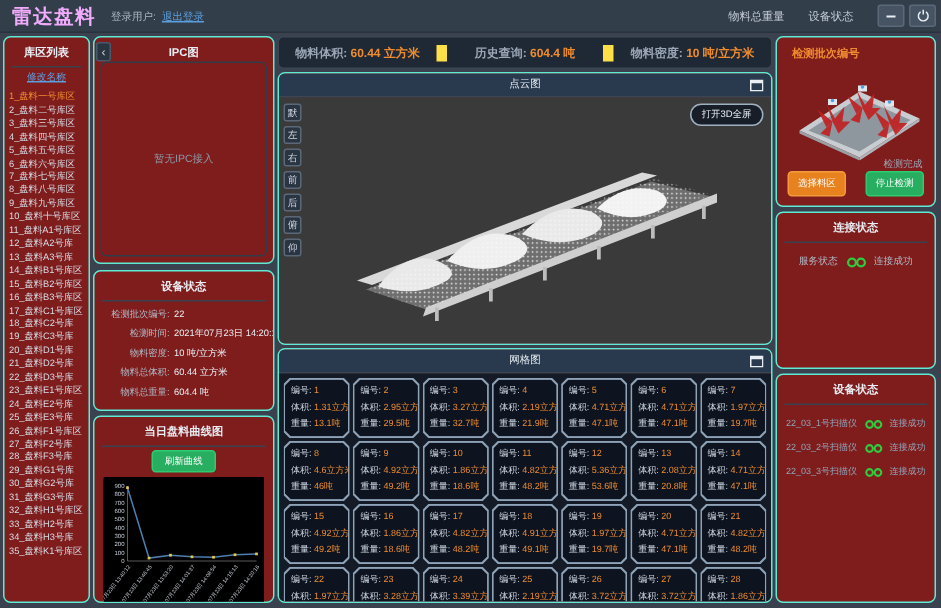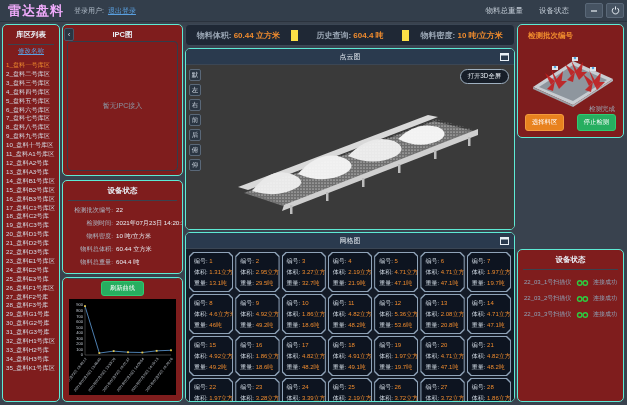--- a/index.html
+++ b/index.html
@@ -206,20 +206,21 @@
           <span class="d-value">60.44 立方米</span>
         </div>
         <div class="d-row">
           <span class="d-label">物料总重量:</span>
           <span class="d-value">604.4 吨</span>
         </div>
       </div>
   </div>
 
   <div class="panel curve-panel">
+    <div class="p-header">当日盘料曲线图</div>
     <div class="p-divider"></div>
     <button class="refresh-btn">刷新曲线</button>
     <div class="chart-wrap">
       <svg id="curve-svg" width="107" height="96" viewBox="0 0 107 96">
           <rect x="0" y="0" width="107" height="96" fill="#000000"></rect>
           <path d="M16,6 L16,56 L102,56" stroke="#777" stroke-width="0.5" fill="none"></path>
           <text x="14" y="57.4" font-size="4" fill="#c8cfd8" text-anchor="end">0</text>
           <text x="14" y="51.84444444444444" font-size="4" fill="#c8cfd8" text-anchor="end">100</text>
           <text x="14" y="46.288888888888884" font-size="4" fill="#c8cfd8" text-anchor="end">200</text>
           <text x="14" y="40.733333333333334" font-size="4" fill="#c8cfd8" text-anchor="end">300</text>
@@ -539,20 +540,32 @@
       <rect x="69" y="26" width="6" height="4" fill="#dfe5ea"></rect>
         <circle cx="72" cy="27" r="1.2" fill="#4aa3e0"></circle>
     </svg>
     <div class="status-text">检测完成</div>
     <div class="btn-row">
       <button class="btn-orange">选择料区</button>
       <button class="btn-green">停止检测</button>
     </div>
   </div>
 
+  <div class="panel conn-panel">
+    <div class="p-header">连接状态</div>
+    <div class="p-divider"></div>
+    <div class="conn-row">
+      <span class="conn-label">服务状态</span>
+      <svg width="14" height="8" viewBox="0 0 14 8">
+        <circle cx="4" cy="4" r="2.6" fill="none" stroke="#2ecc40" stroke-width="1.5"></circle>
+        <circle cx="10" cy="4" r="2.6" fill="none" stroke="#2ecc40" stroke-width="1.5"></circle>
+      </svg>
+      <span class="conn-status">连接成功</span>
+    </div>
+  </div>
 
   <div class="panel dev-panel">
     <div class="p-header">设备状态</div>
     <div class="p-divider"></div>
     <div class="dev-rows" id="dev-rows">
         <div class="dev-row">
           <span class="dev-name">22_03_1号扫描仪</span>
           <svg width="13" height="8" viewBox="0 0 14 8">
             <circle cx="4" cy="4" r="2.4" fill="none" stroke="#2ecc40" stroke-width="1.5"></circle>
             <circle cx="10" cy="4" r="2.4" fill="none" stroke="#2ecc40" stroke-width="1.5"></circle>

